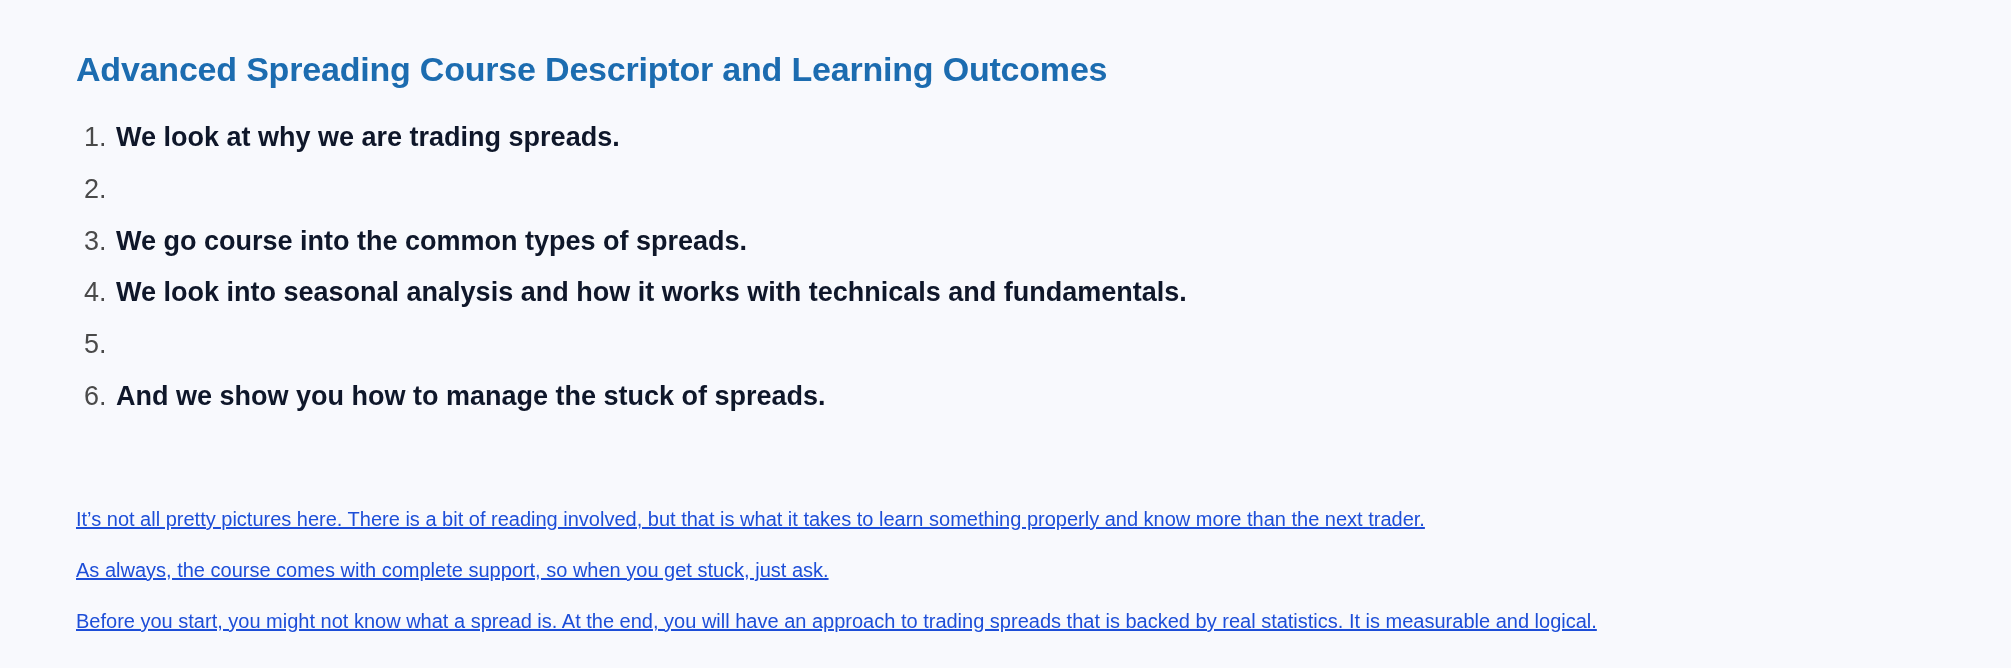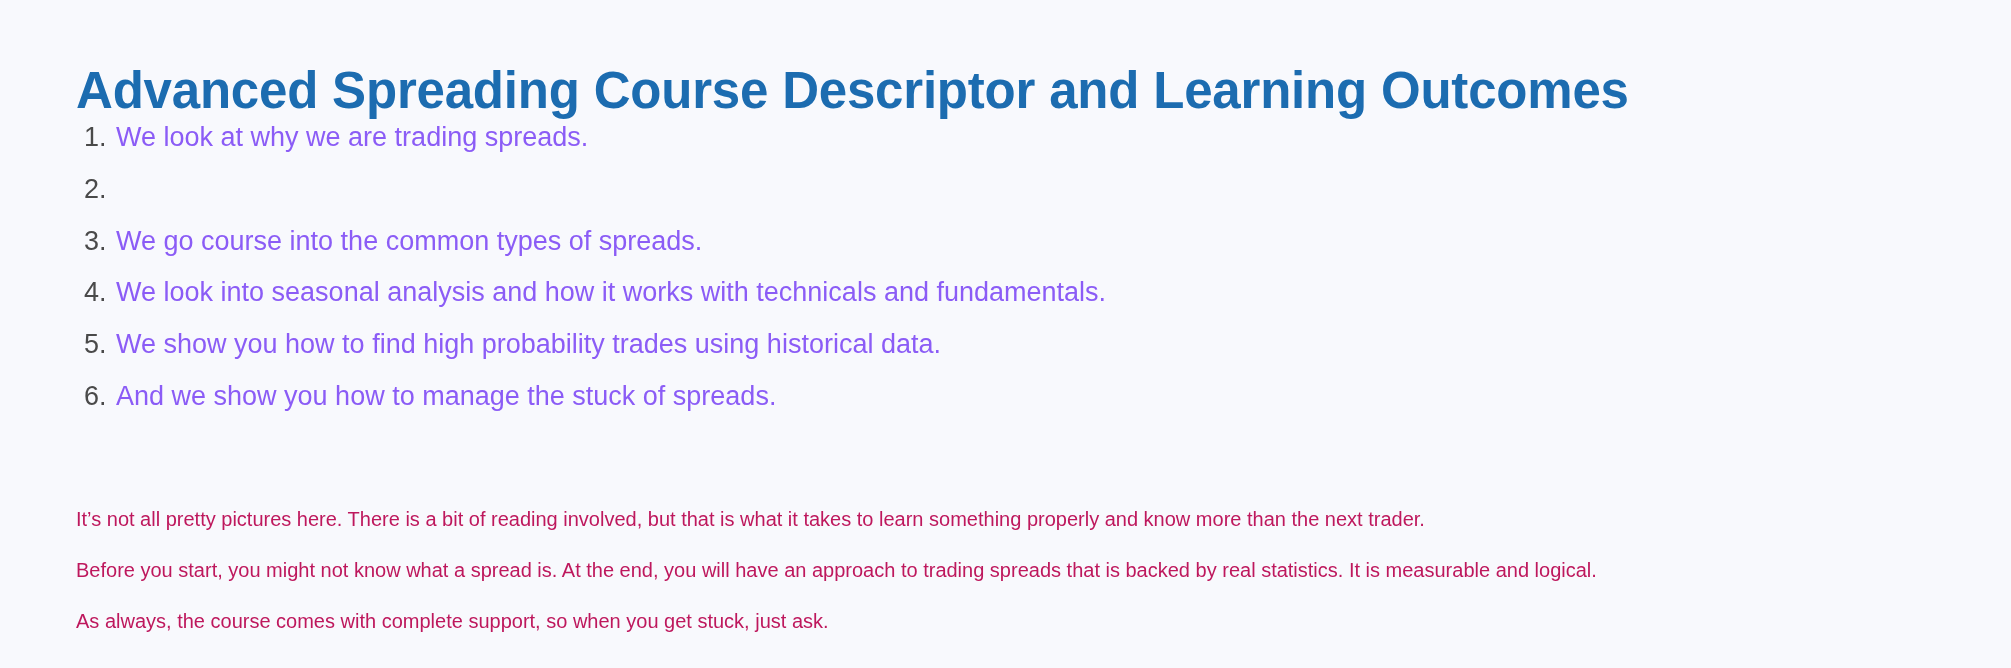--- a/index.html
+++ b/index.html
@@ -20,21 +20,21 @@
     width: 2011px;
     height: 668px;
     background: #f8f9fd;
   }
 
   
   .page-title {
     position: absolute;
     left: 76px;
     top: 26px;
-    font-size: 51px;
+    font-size: 34px;
     font-weight: bold;
     color: #1c6cb0;
     letter-spacing: -0.2px;
     white-space: nowrap;
     line-height: 1.2;
   }
 
   
   .outcomes {
     position: absolute;
@@ -50,36 +50,38 @@
     line-height: 1.25;
     margin-bottom: 18px;
     white-space: nowrap;
   }
   .outcome-num {
     width: 32px;
     flex: 0 0 32px;
     color: #4a4a4a;
   }
   .outcome-text {
-    color: #8b5cf6;
+    color: #0f172a;
+    font-weight: bold;
   }
 
   
   .notes {
     position: absolute;
     left: 76px;
     top: 486px;
     width: 1900px;
   }
   .note-line {
     font-size: 20px;
-    color: #be185d;
+    color: #1d4ed8;
     line-height: 1.35;
     margin-bottom: 24px;
     white-space: nowrap;
+    text-decoration: underline;
   }
 
   
   .watermark {
     position: absolute;
     left: 1320px;
     top: 122px;
     width: 660px;
     height: 120px;
     pointer-events: none;
@@ -130,28 +132,27 @@
     <li class="outcome-item">
       <span class="outcome-num">3.</span>
       <span class="outcome-text">We go course into the common types of spreads.</span>
     </li>
     <li class="outcome-item">
       <span class="outcome-num">4.</span>
       <span class="outcome-text">We look into seasonal analysis and how it works with technicals and fundamentals.</span>
     </li>
     <li class="outcome-item">
       <span class="outcome-num">5.</span>
-      <span class="outcome-text">We show you how to find high probability trades using historical data.</span>
     </li>
     <li class="outcome-item">
       <span class="outcome-num">6.</span>
       <span class="outcome-text">And we show you how to manage the stuck of spreads.</span>
     </li>
   </ol>
 
   <div class="notes">
     <p class="note-line">It’s not all pretty pictures here. There is a bit of reading involved, but that is what it takes to learn something properly and know more than the next trader.</p>
+    <p class="note-line">As always, the course comes with complete support, so when you get stuck, just ask.</p>
     <p class="note-line">Before you start, you might not know what a spread is. At the end, you will have an approach to trading spreads that is backed by real statistics. It is measurable and logical.</p>
-    <p class="note-line">As always, the course comes with complete support, so when you get stuck, just ask.</p>
   </div>
 
 
 </div>
 
 </body></html>

